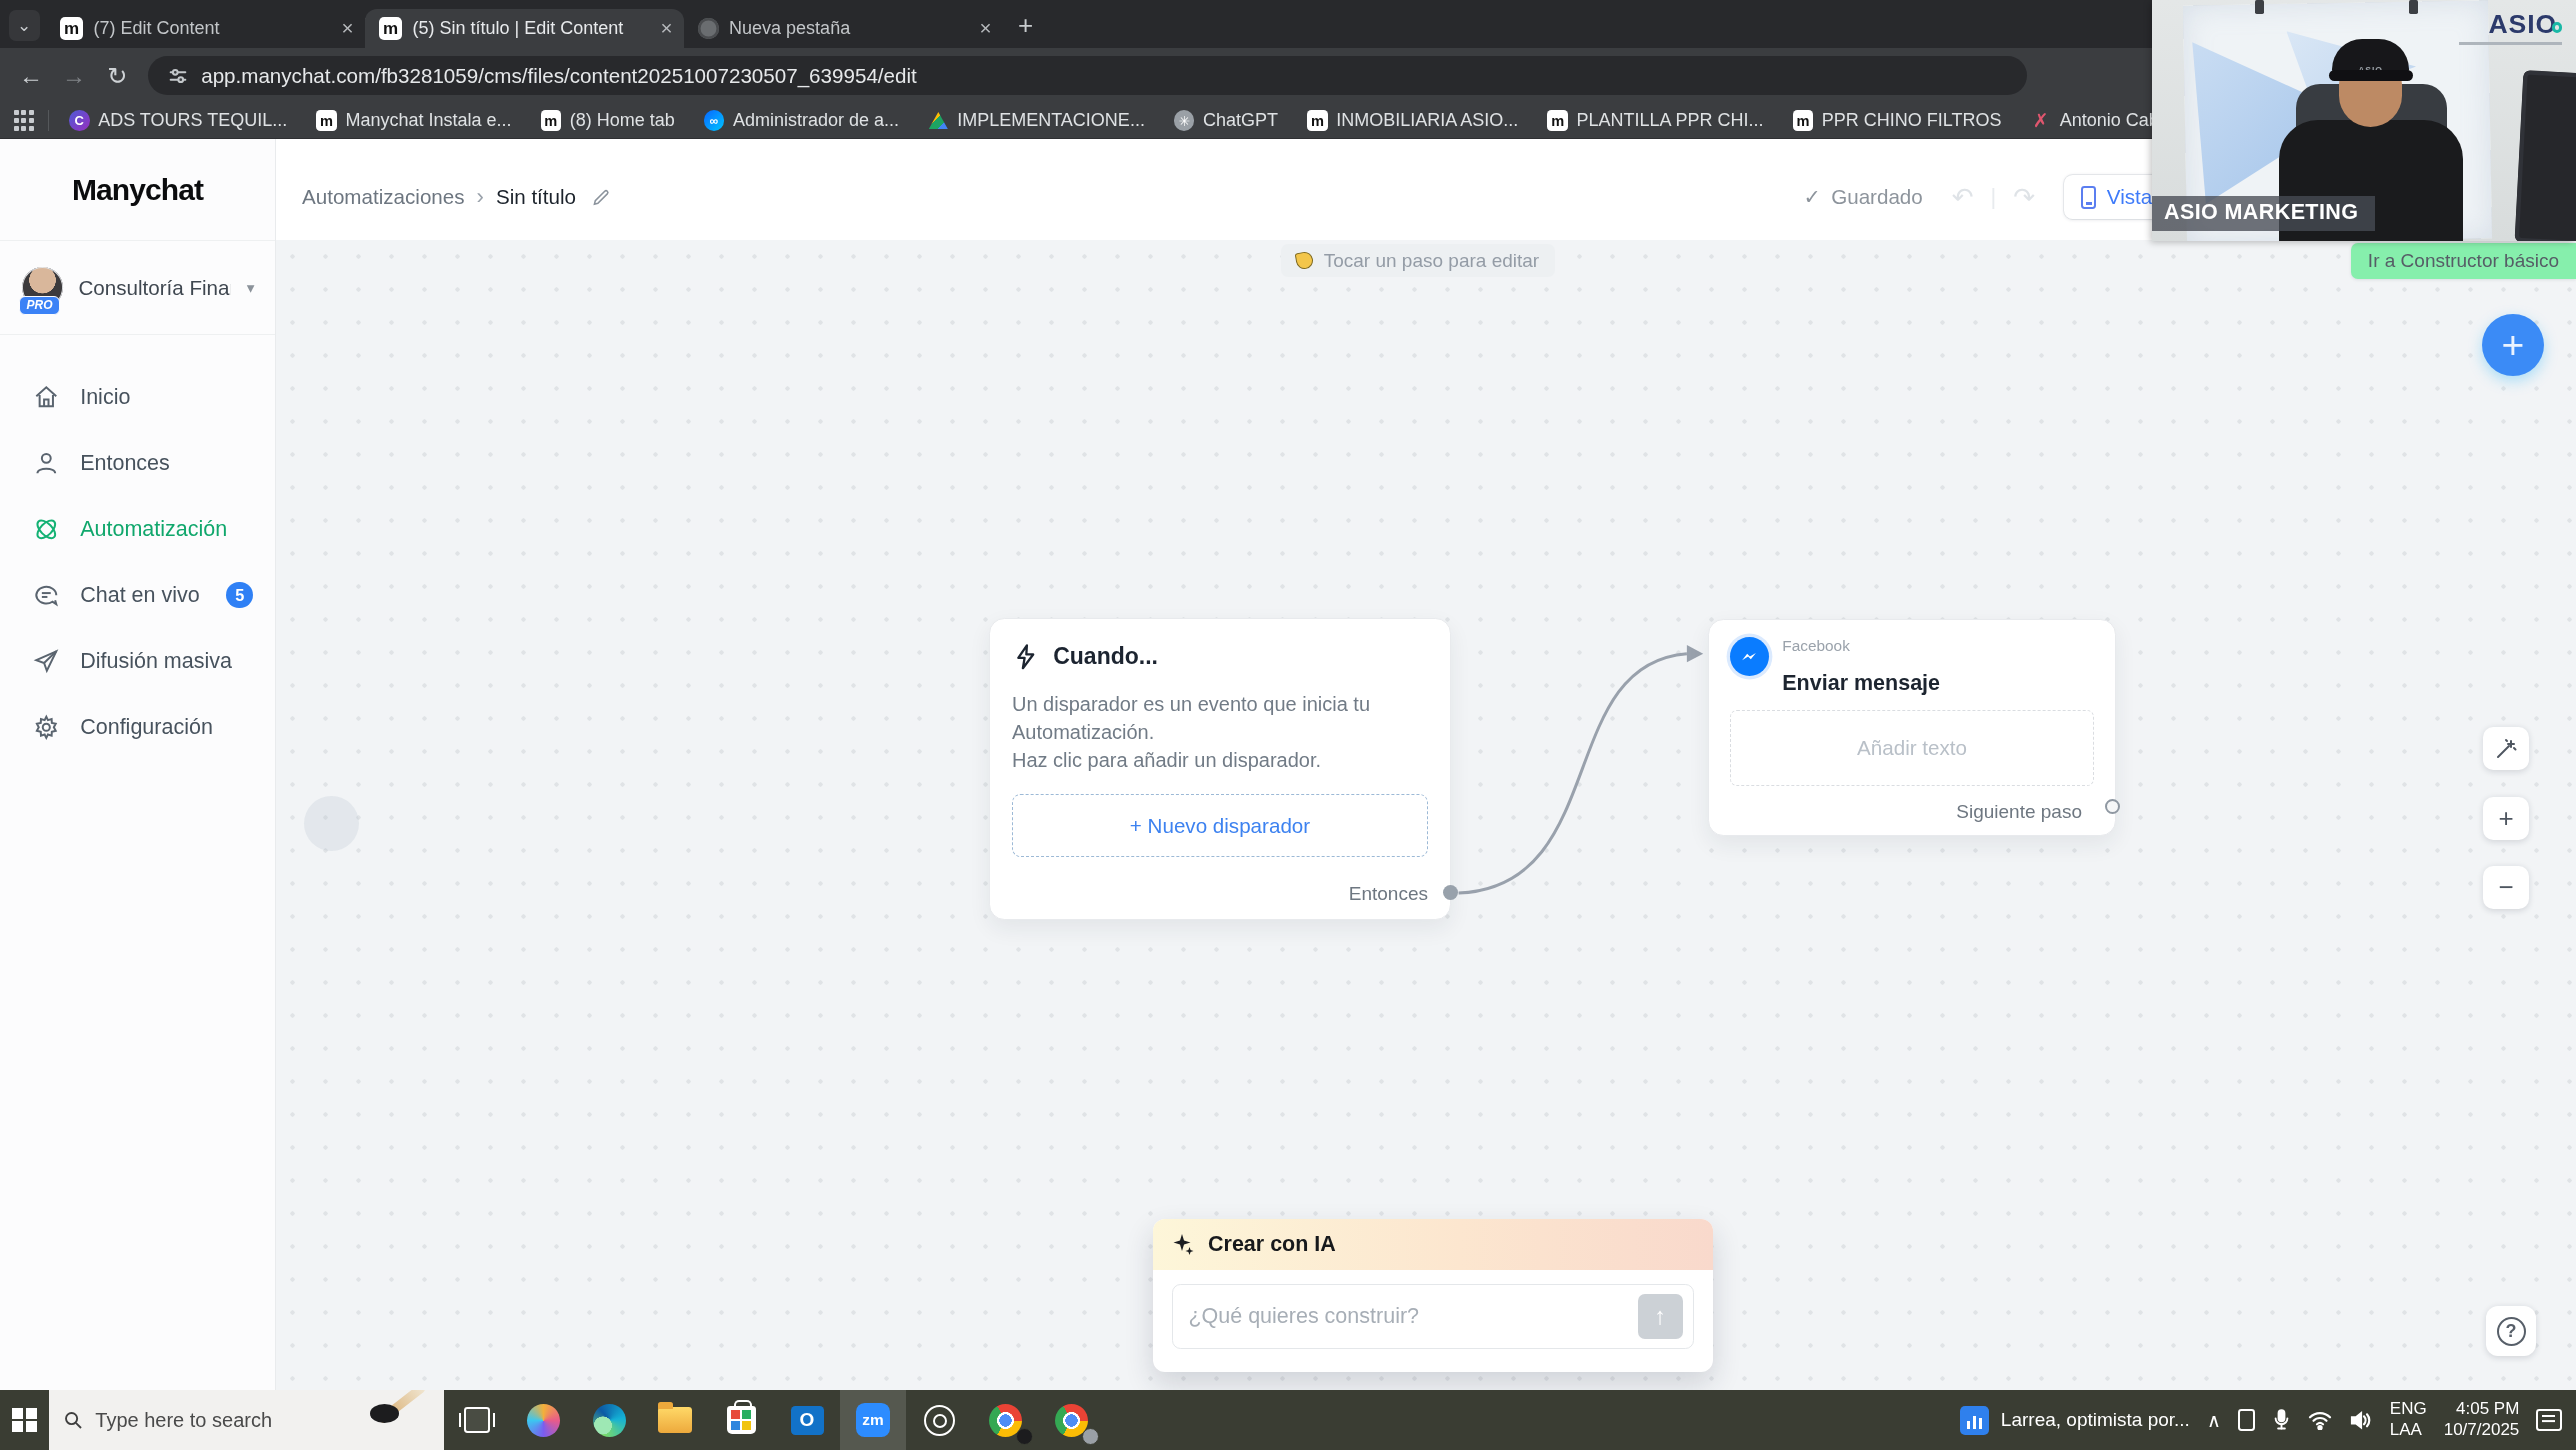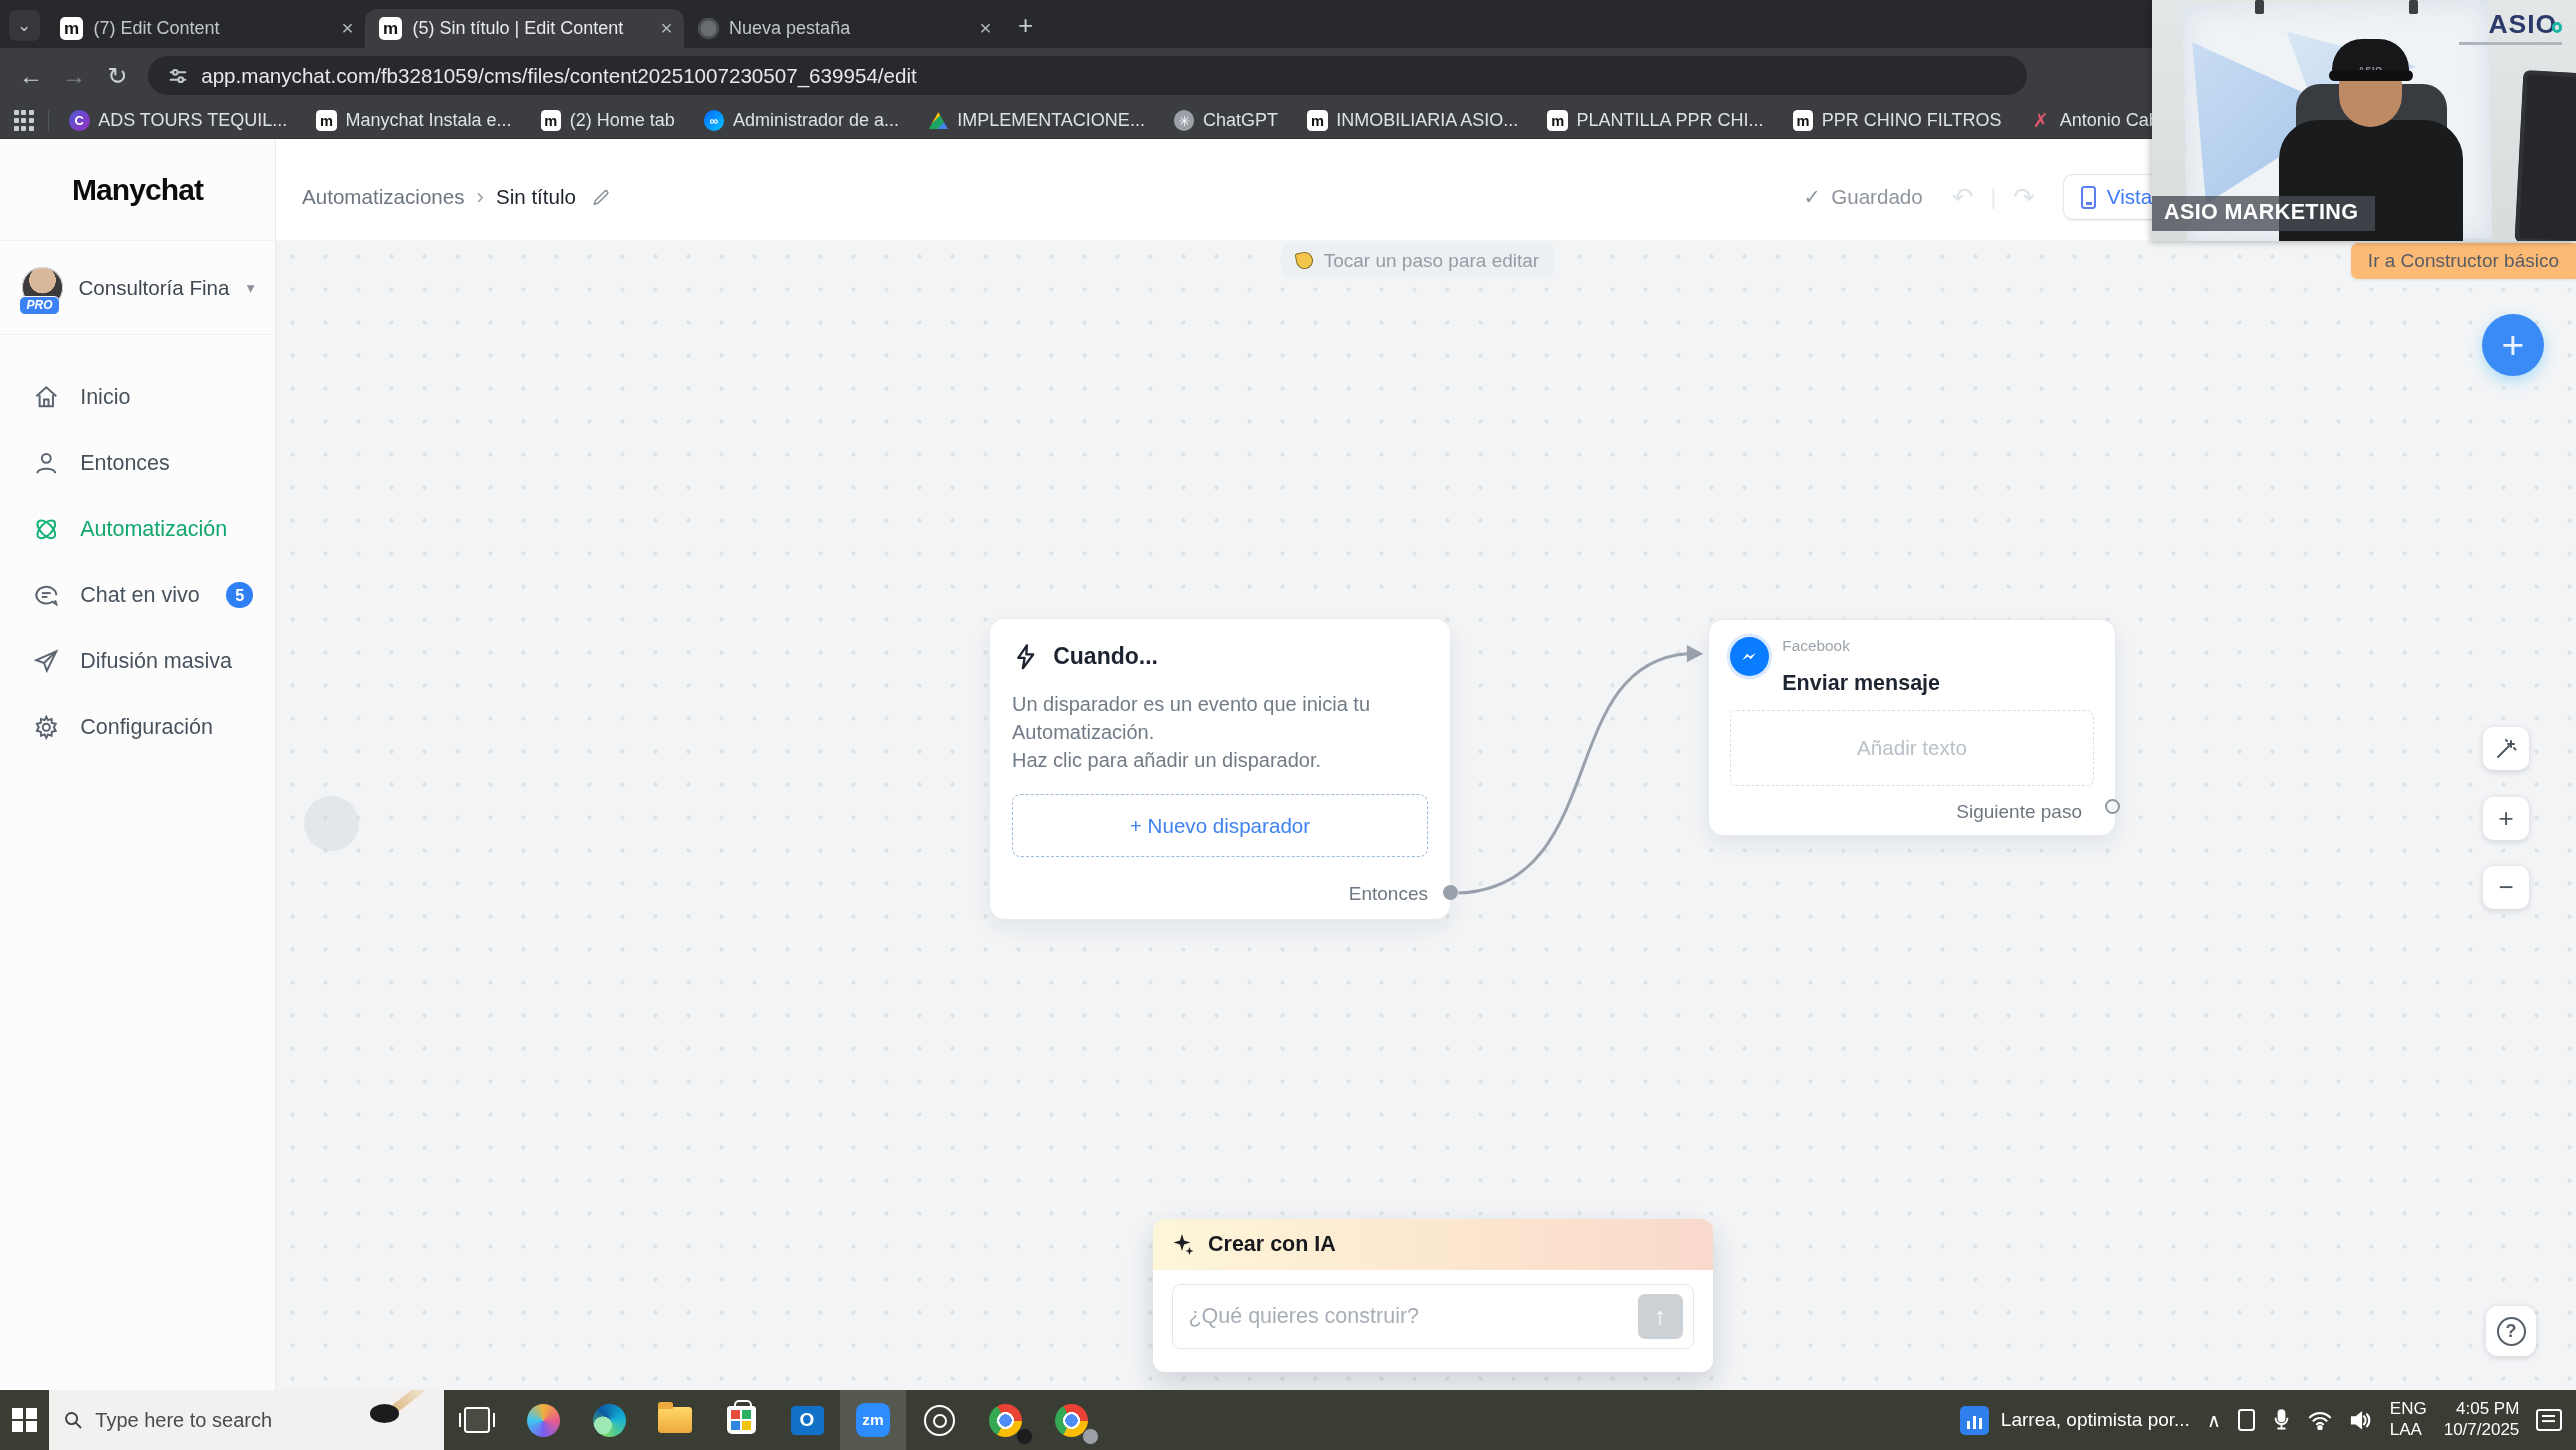--- a/index.html
+++ b/index.html
@@ -81,21 +81,21 @@
   .phone-ico{width:15.4px;height:23px;border:2.1px solid #5b7ef0;border-radius:3.4px;position:relative}
   .phone-ico::after{content:"";position:absolute;left:2.6px;bottom:1.7px;right:2.6px;height:2.6px;background:#5b7ef0}
 
   .canvas{position:absolute;left:276px;top:101px;right:0;bottom:0;background-color:#f2f4f6;
     background-image:radial-gradient(circle,#e0e3e6 1.9px,transparent 2.4px);background-size:33px 33px;overflow:hidden}
 
   .tooltipbar{position:absolute;left:1005px;top:4.3px;height:33px;background:#edf0f2;border-radius:6.9px;display:flex;align-items:center;
     gap:10.3px;padding:0 15.4px;color:#949ca6;font-size:19px}
   .tap-ico{width:17px;height:17px;background:#f3c64b;border:1.7px solid #7e6a22;border-radius:2.6px 8.6px 8.6px 8.6px;transform:rotate(-10deg)}
 
-  .basic-pill{position:absolute;right:0;top:104px;height:36px;background:#fdba74;border-radius:6.9px 0 0 6.9px;display:flex;align-items:center;
+  .basic-pill{position:absolute;right:0;top:104px;height:36px;background:#86efac;border-radius:6.9px 0 0 6.9px;display:flex;align-items:center;
     padding:12px 17px;font-size:19px;color:#565d66;box-shadow:0 0.9px 3.4px rgba(20,30,50,.10);z-index:5}
 
   .ghost{position:absolute;left:28px;top:556px;width:55px;height:55px;border-radius:50%;background:rgba(175,186,200,.22)}
 
   .card{position:absolute;background:#fff;border-radius:15.4px;border:0.9px solid #e8eaed;box-shadow:0 8.6px 22px rgba(30,40,60,.07)}
   .trigger-card{left:713px;top:378px;width:462px;height:302px;padding:24px 22px}
   .tc-title{display:flex;align-items:center;gap:13.7px;font-size:23px;font-weight:700;color:#1c2430}
   .tc-desc{margin-top:19px;font-size:20px;line-height:28px;color:#717b86;white-space:pre-line}
   .tc-btn{margin-top:20.6px;height:63px;border:1.7px dashed #9cb9d6;border-radius:8.6px;display:flex;align-items:center;justify-content:center;
     color:#3d82f0;font-size:20.6px;background:#fff}
@@ -257,21 +257,21 @@
     <span class="bm">
       <span class="bm-ico circle-grad">C</span>
       <span>ADS TOURS TEQUIL...</span>
       </span>
     <span class="bm">
       <span class="bm-ico m">m</span>
       <span>Manychat Instala e...</span>
       </span>
     <span class="bm">
       <span class="bm-ico m">m</span>
-      <span>(2) Home tab</span>
+      <span>(8) Home tab</span>
       </span>
     <span class="bm">
       <span class="bm-ico meta">∞</span>
       <span>Administrador de a...</span>
       </span>
     <span class="bm">
       <span class="bm-ico drive">
           <span class="drive-tri"></span>
         </span>
       <span>IMPLEMENTACIONE...</span>

